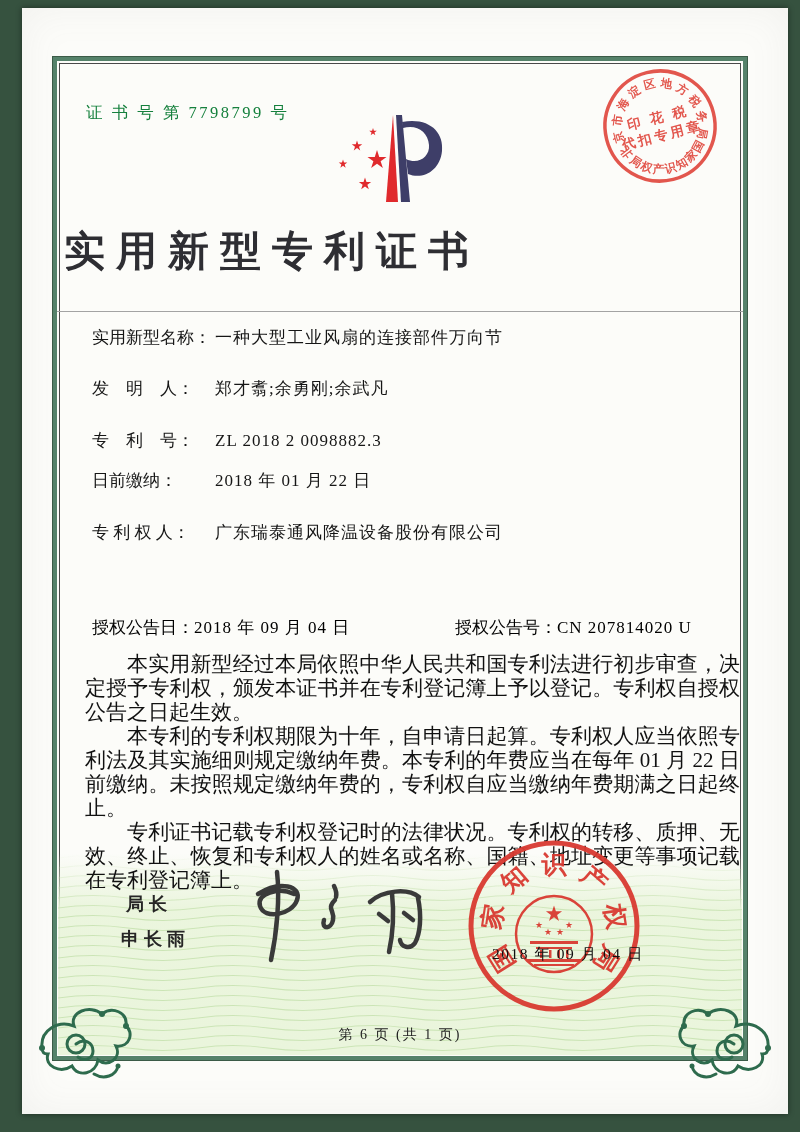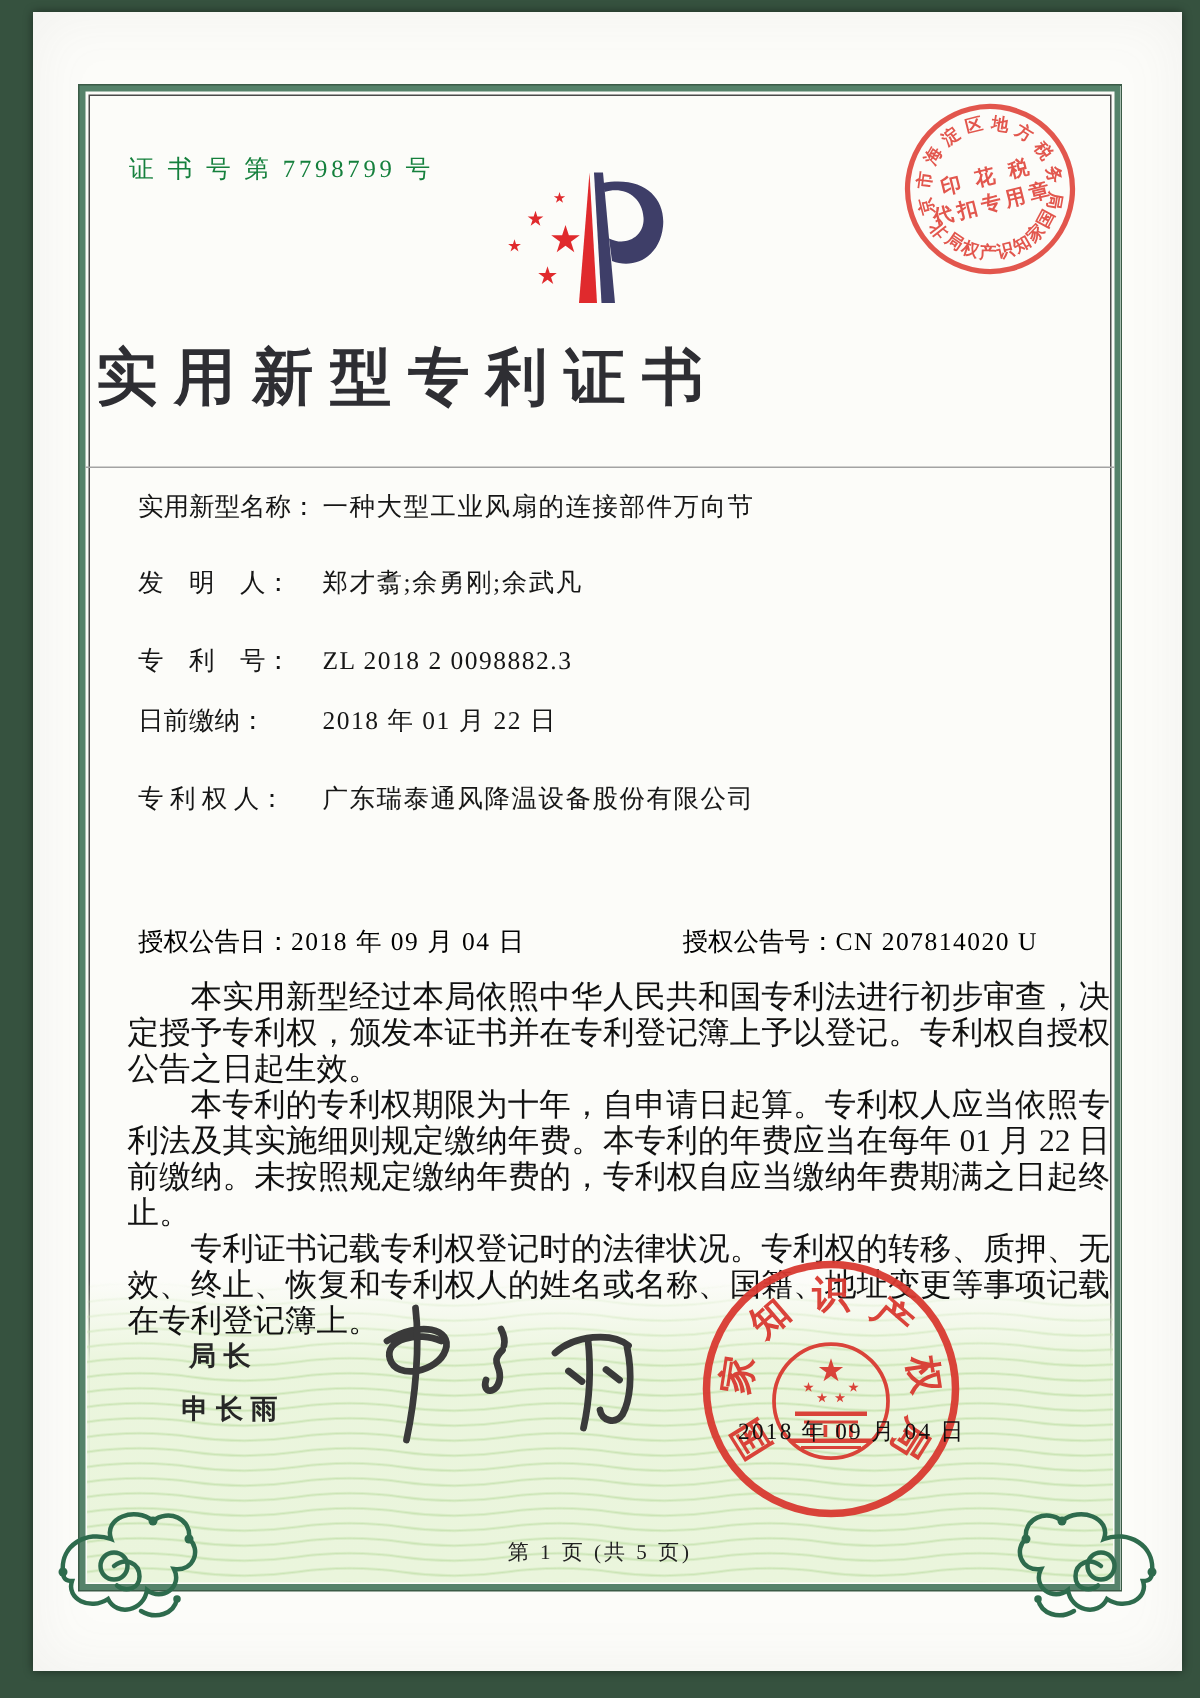--- a/index.html
+++ b/index.html
@@ -249,15 +249,15 @@
     <path d="M90,22 C98,28 94,44 80,42 C86,54 72,64 62,56 C60,70 42,74 36,62 C24,70 8,62 12,50 C6,50 6,46 6,44"></path>
     <circle cx="40" cy="40" r="9"></circle>
     <path d="M40,40 c8,-6 17,-2 17,7 c0,8 -9,11 -15,6"></path>
     <path d="M58,70 c10,6 22,2 24,-8"></path>
     <circle class="dot" cx="6" cy="44" r="3"></circle>
     <circle class="dot" cx="66" cy="10" r="3"></circle>
     <circle class="dot" cx="90" cy="22" r="3"></circle>
     <circle class="dot" cx="82" cy="62" r="2.5"></circle>
   </svg>
 
-  <div class="footer">第 1 页 (共 5 页)</div>
+  <div class="footer">第 6 页 (共 1 页)</div>
 
 </div>
 
 </body></html>

